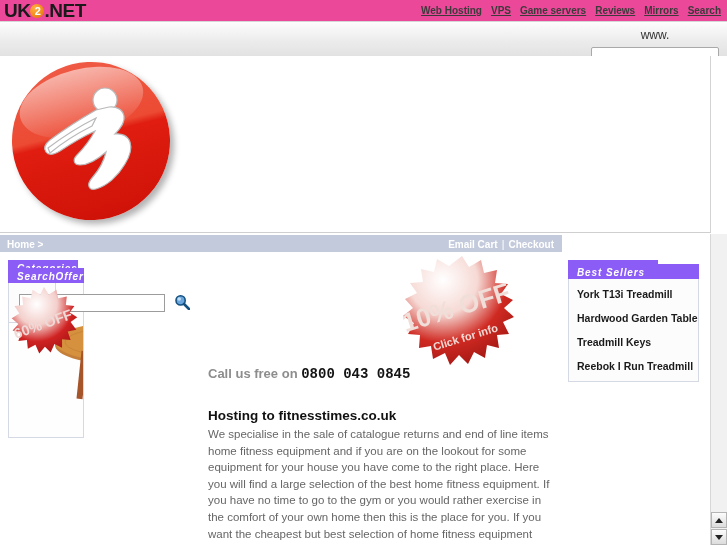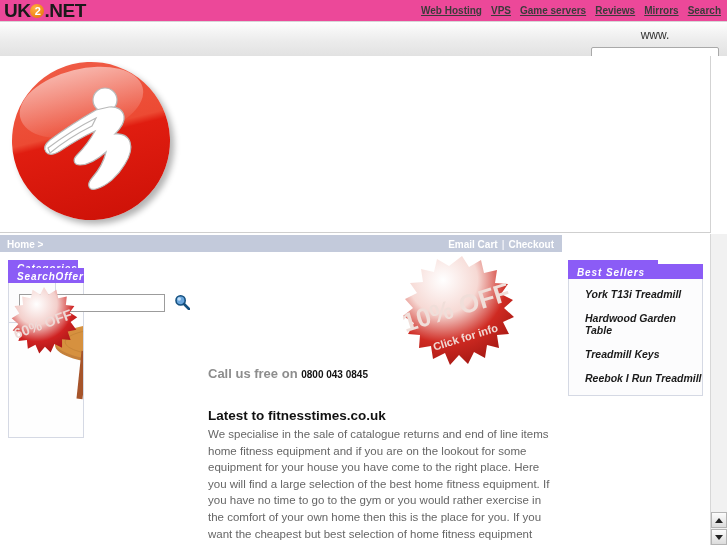--- a/index.html
+++ b/index.html
@@ -95,37 +95,37 @@
   .magnifier{position:absolute;left:165px;top:11px;width:16px;height:16px;}
 
   
   .tableimg{position:absolute;left:12px;top:24px;width:160px;height:112px;}
   .badge60{position:absolute;left:-3px;top:2px;width:76px;height:76px;z-index:3;}
 
   
   .col-center{position:absolute;left:200px;top:0px;width:360px;height:293px;}
   .badge10{position:absolute;left:196px;top:0px;width:132px;height:122px;}
   .phoneline{position:absolute;left:8px;top:114px;font-size:13px;color:#8d8d8d;font-weight:bold;white-space:nowrap;}
-  .phoneline b{color:#141414;font-size:10px;}
+  .phoneline b{color:#141414;font-size:14px;font-family:Liberation Mono, monospace;}
   .welcome-h{position:absolute;left:8px;top:156px;font-size:13.5px;font-weight:bold;color:#111;}
   .welcome-p{position:absolute;left:8px;top:174px;width:348px;font-size:11.5px;line-height:16.6px;color:#666;text-align:left;}
 
   
   .col-right{position:absolute;left:568px;top:8px;width:135px;}
   .p-cart .pbody{height:46px;position:relative;}
   .subtotal{position:absolute;right:8px;top:22px;font-size:10px;color:#222;font-weight:bold;}
   .p-news{margin-top:8px;}
   .p-news .pbody{height:67px;position:relative;}
   .emailinput{position:absolute;left:9px;top:10px;width:113px;height:17px;box-sizing:border-box;
     border:1px solid #7d7d7d;background:#fff;font-size:11px;padding:0 3px;color:#111;outline:none;}
   .signupbtn{position:absolute;left:9px;top:33px;height:22px;padding:0 8px;border:1px solid #8a8a8a;
     background:linear-gradient(to bottom,#fbfbfb,#dedede);font-size:13px;color:#111;cursor:pointer;
     display:flex;align-items:center;font-family:"Liberation Sans",sans-serif;}
   .p-best{margin-top:4px;}
-  .p-best .pbody{height:117px;padding:9px 0 0 16px;font-style:italic;}
+  .p-best .pbody{height:103px;padding:9px 0 0 8px;}
   .bestitem{font-size:10.5px;color:#1a1a1a;margin-bottom:12px;font-weight:bold;}
 
   
   .outerscroll{position:absolute;right:0;top:234px;width:16px;height:311px;background:#f1f1f1;border-left:1px solid #d7d7d7;}
   .outerscroll .obtn{position:absolute;left:0;width:16px;height:16px;box-sizing:border-box;border:1px solid #b4b4b4;
     background:linear-gradient(to bottom,#fcfcfc,#dcdcdc);display:flex;align-items:center;justify-content:center;}
   .outerscroll .obtn i{display:block;width:0;height:0;font-style:normal;}
   .outerscroll .obtn.up{bottom:17px;}
   .outerscroll .obtn.down{bottom:0px;}
   .outerscroll .obtn.up i{border-left:4px solid transparent;border-right:4px solid transparent;border-bottom:5px solid #222;}
@@ -259,21 +259,21 @@
         </defs>
         <g transform="translate(4,2)">
           <polygon fill="url(#g10)" points="62,2 69,13 81,6 84,19 97,16 95,29 108,30 101,40 113,46 104,54 114,63 103,68 109,80 97,81 99,94 87,91 85,104 74,98 68,110 59,101 50,111 45,99 33,105 31,92 19,94 20,81 8,80 14,69 3,62 13,54 5,45 17,39 10,29 23,28 21,15 34,18 37,5 49,12"></polygon>
           <text x="58" y="62" font-family="Liberation Sans, sans-serif" font-size="26" font-weight="bold" fill="#f0ded9" text-anchor="middle" transform="rotate(-17 58 60)">10% OFF</text>
           <text x="66" y="87" font-family="Liberation Sans, sans-serif" font-size="11" font-weight="bold" fill="#f0d9d4" text-anchor="middle" transform="rotate(-17 66 85)">Click for info</text>
         </g>
       </svg>
 
       <div class="phoneline"><span>Call us free on </span><b>0800 043 0845</b></div>
 
-      <div class="welcome-h">Latest to fitnesstimes.co.uk</div>
+      <div class="welcome-h">Hosting to fitnesstimes.co.uk</div>
       <div class="welcome-p">We specialise in the sale of catalogue returns and end of line items home fitness equipment and if you are on the lookout for some equipment for your house you have come to the right place. Here you will find a large selection of the best home fitness equipment. If you have no time to go to the gym or you would rather exercise in the comfort of your own home then this is the place for you. If you want the cheapest but best selection of home fitness equipment then we can help you today. Our range includes:</div>
     </div>
 
     <div class="col-right">
 
       <div class="panel p-cart">
         <div class="ptitle">Shopping Cart</div>
         <div class="pbody">
           <div class="subtotal">Sub Total: £0.00</div>
         </div>

